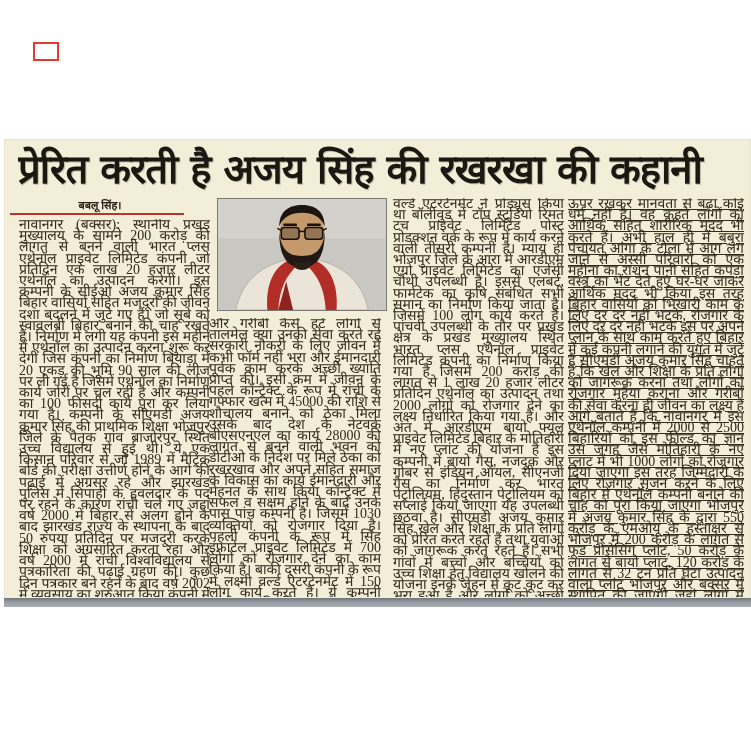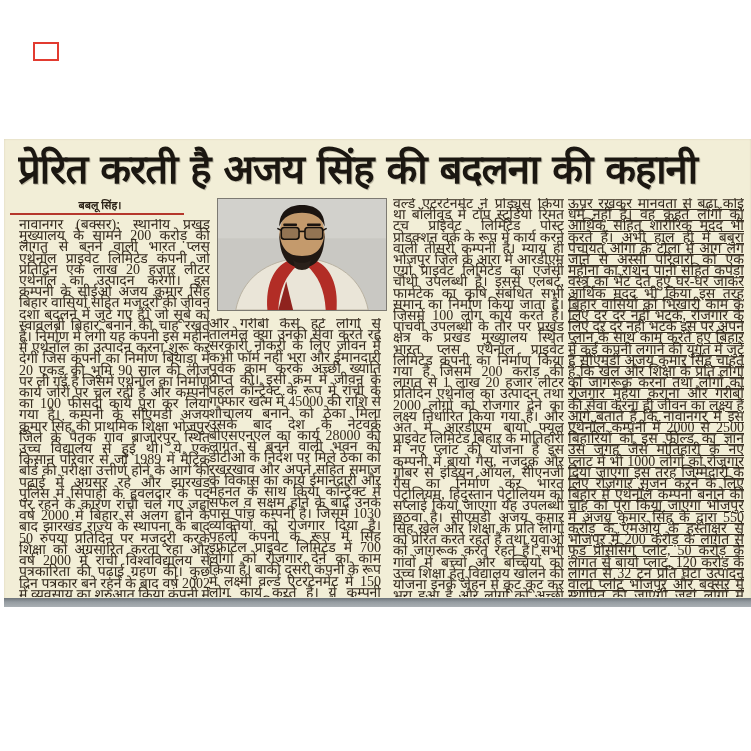--- a/index.html
+++ b/index.html
@@ -56,21 +56,21 @@
     background:linear-gradient(#6d747a,#969da2 45%,#aab0b4);
   }
 </style>
 </head>
 <body>
 
 <div class="marker"></div>
 
 <div class="clip">
 
-  <div class="headline">प्रेरित करती है अजय सिंह की बदलना की कहानी</div>
+  <div class="headline">प्रेरित करती है अजय सिंह की रखरखा की कहानी</div>
 
   <div class="byline">बबलू सिंह।</div>
   <div class="byline-rule"></div>
 
   <div class="photo" role="img" aria-label="अजय कुमार सिंह - दाढ़ी और चश्मा पहने, लाल गमछा ओढ़े व्यक्ति का चित्र">
     <svg viewBox="0 0 170 113" preserveAspectRatio="none">
       <rect x="0" y="0" width="170" height="113" fill="#c9c8c3"></rect>
       <rect x="0" y="0" width="170" height="40" fill="#d2d1cc"></rect>
 
       <path d="M18,113 C24,82 48,62 85,60 C122,62 146,82 152,113 Z" fill="#eae5d8" stroke="#b9b2a2" stroke-width="1"></path>

